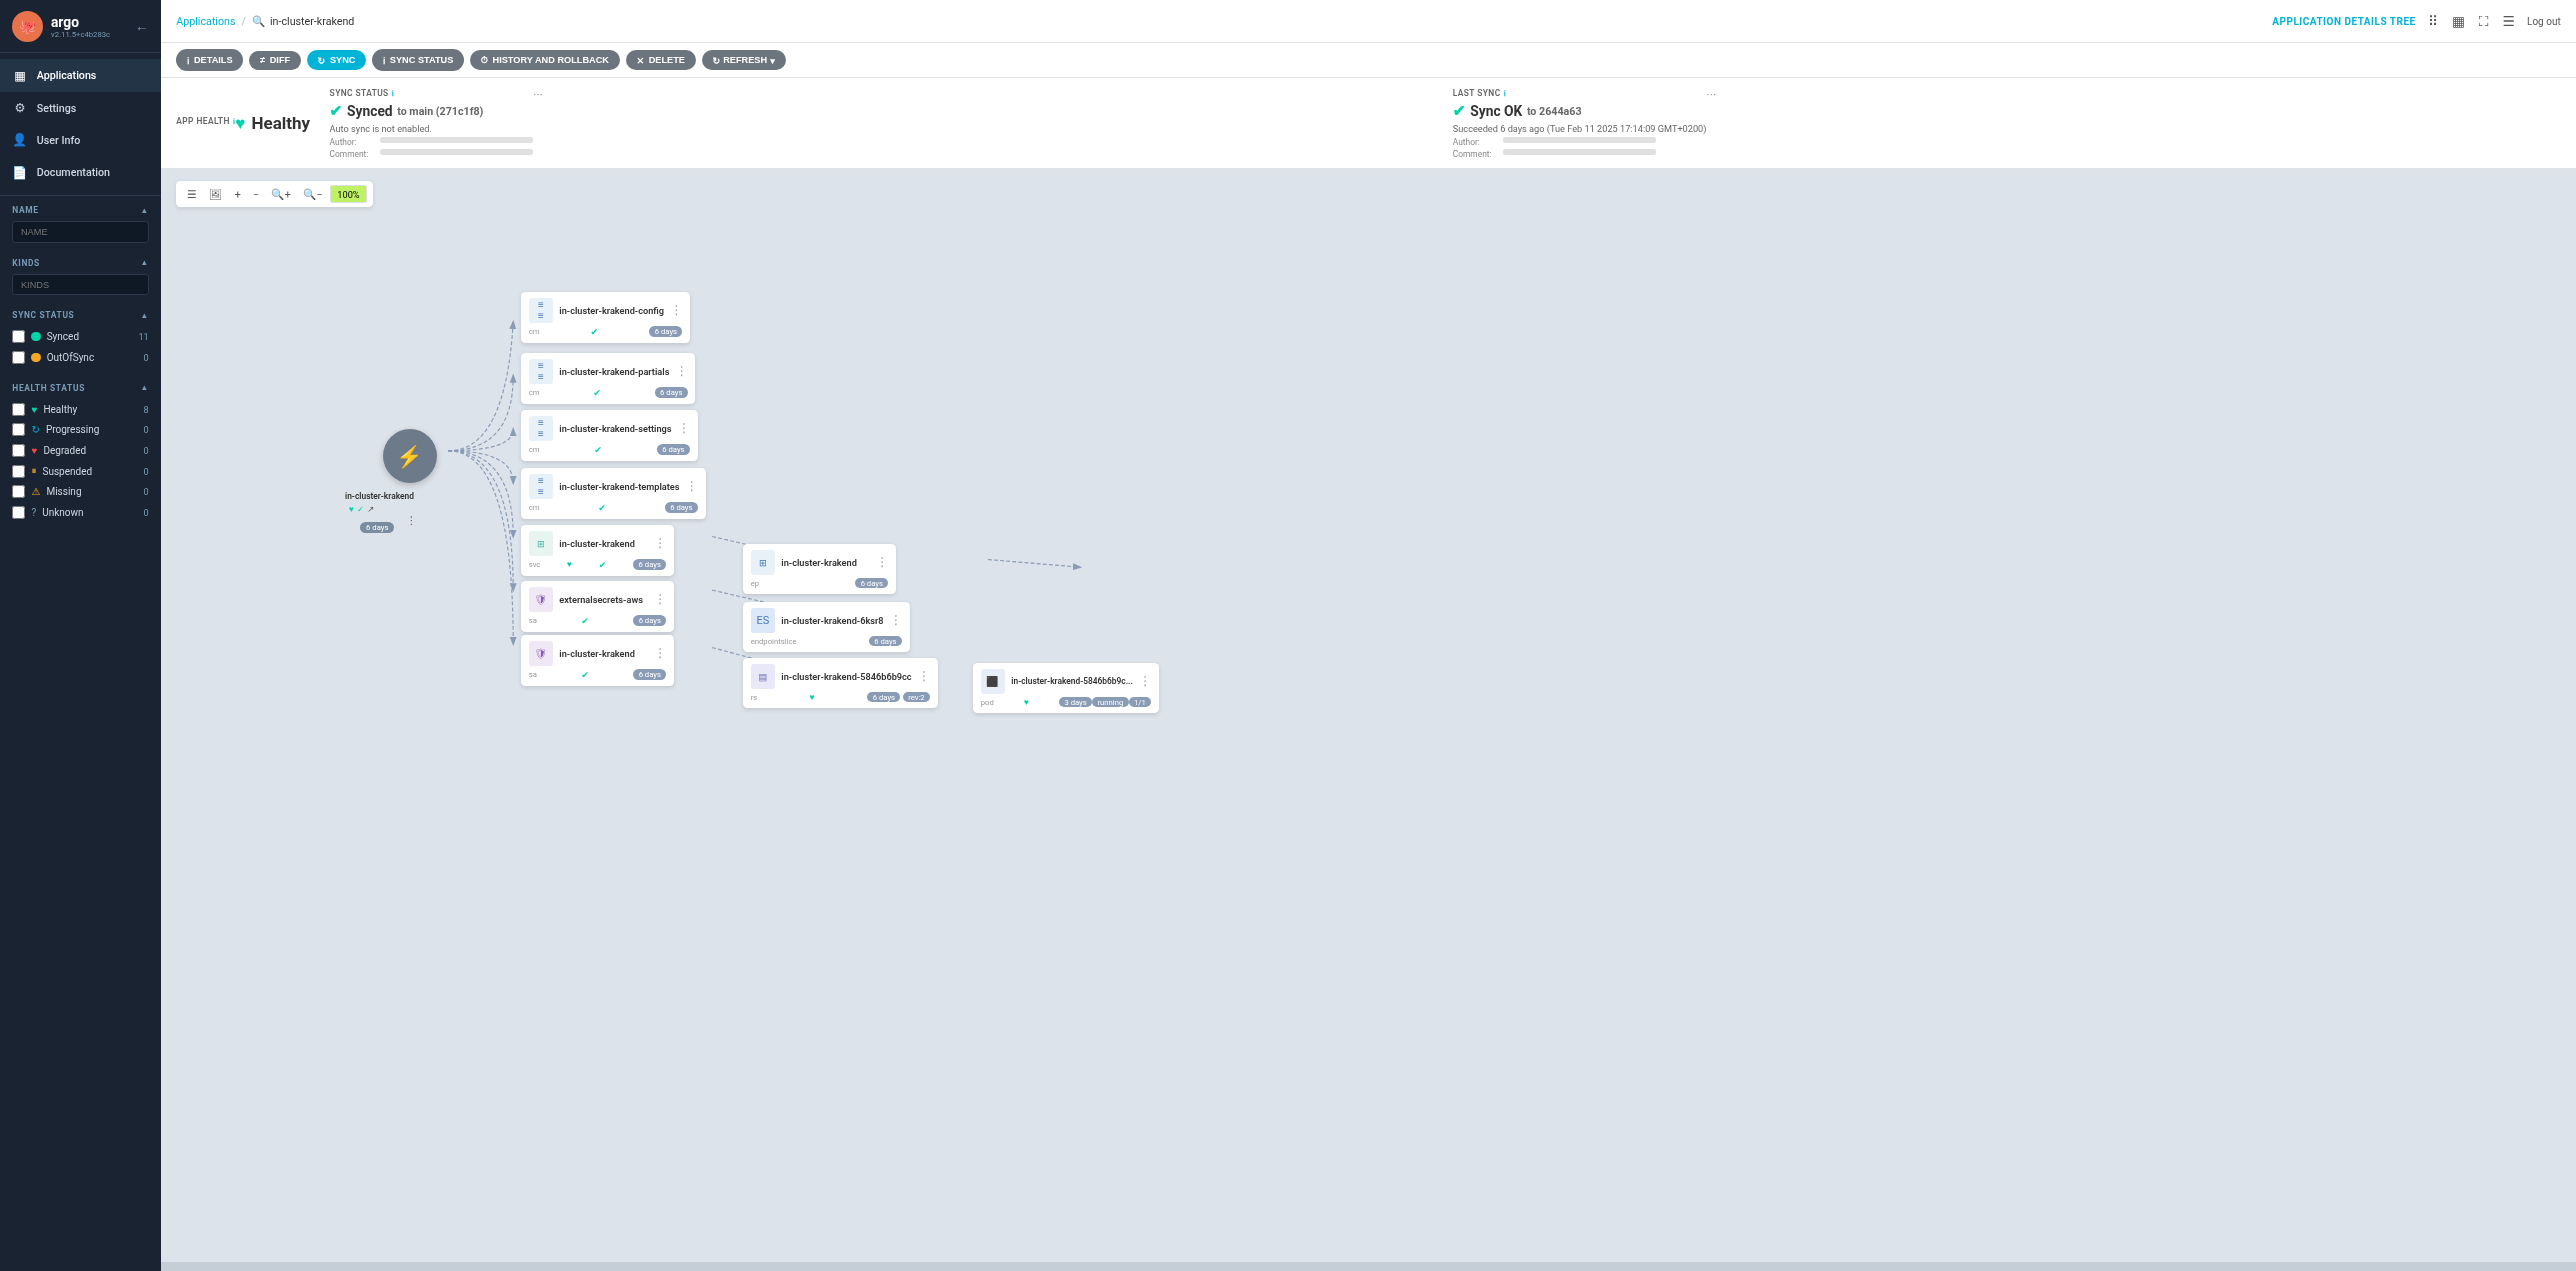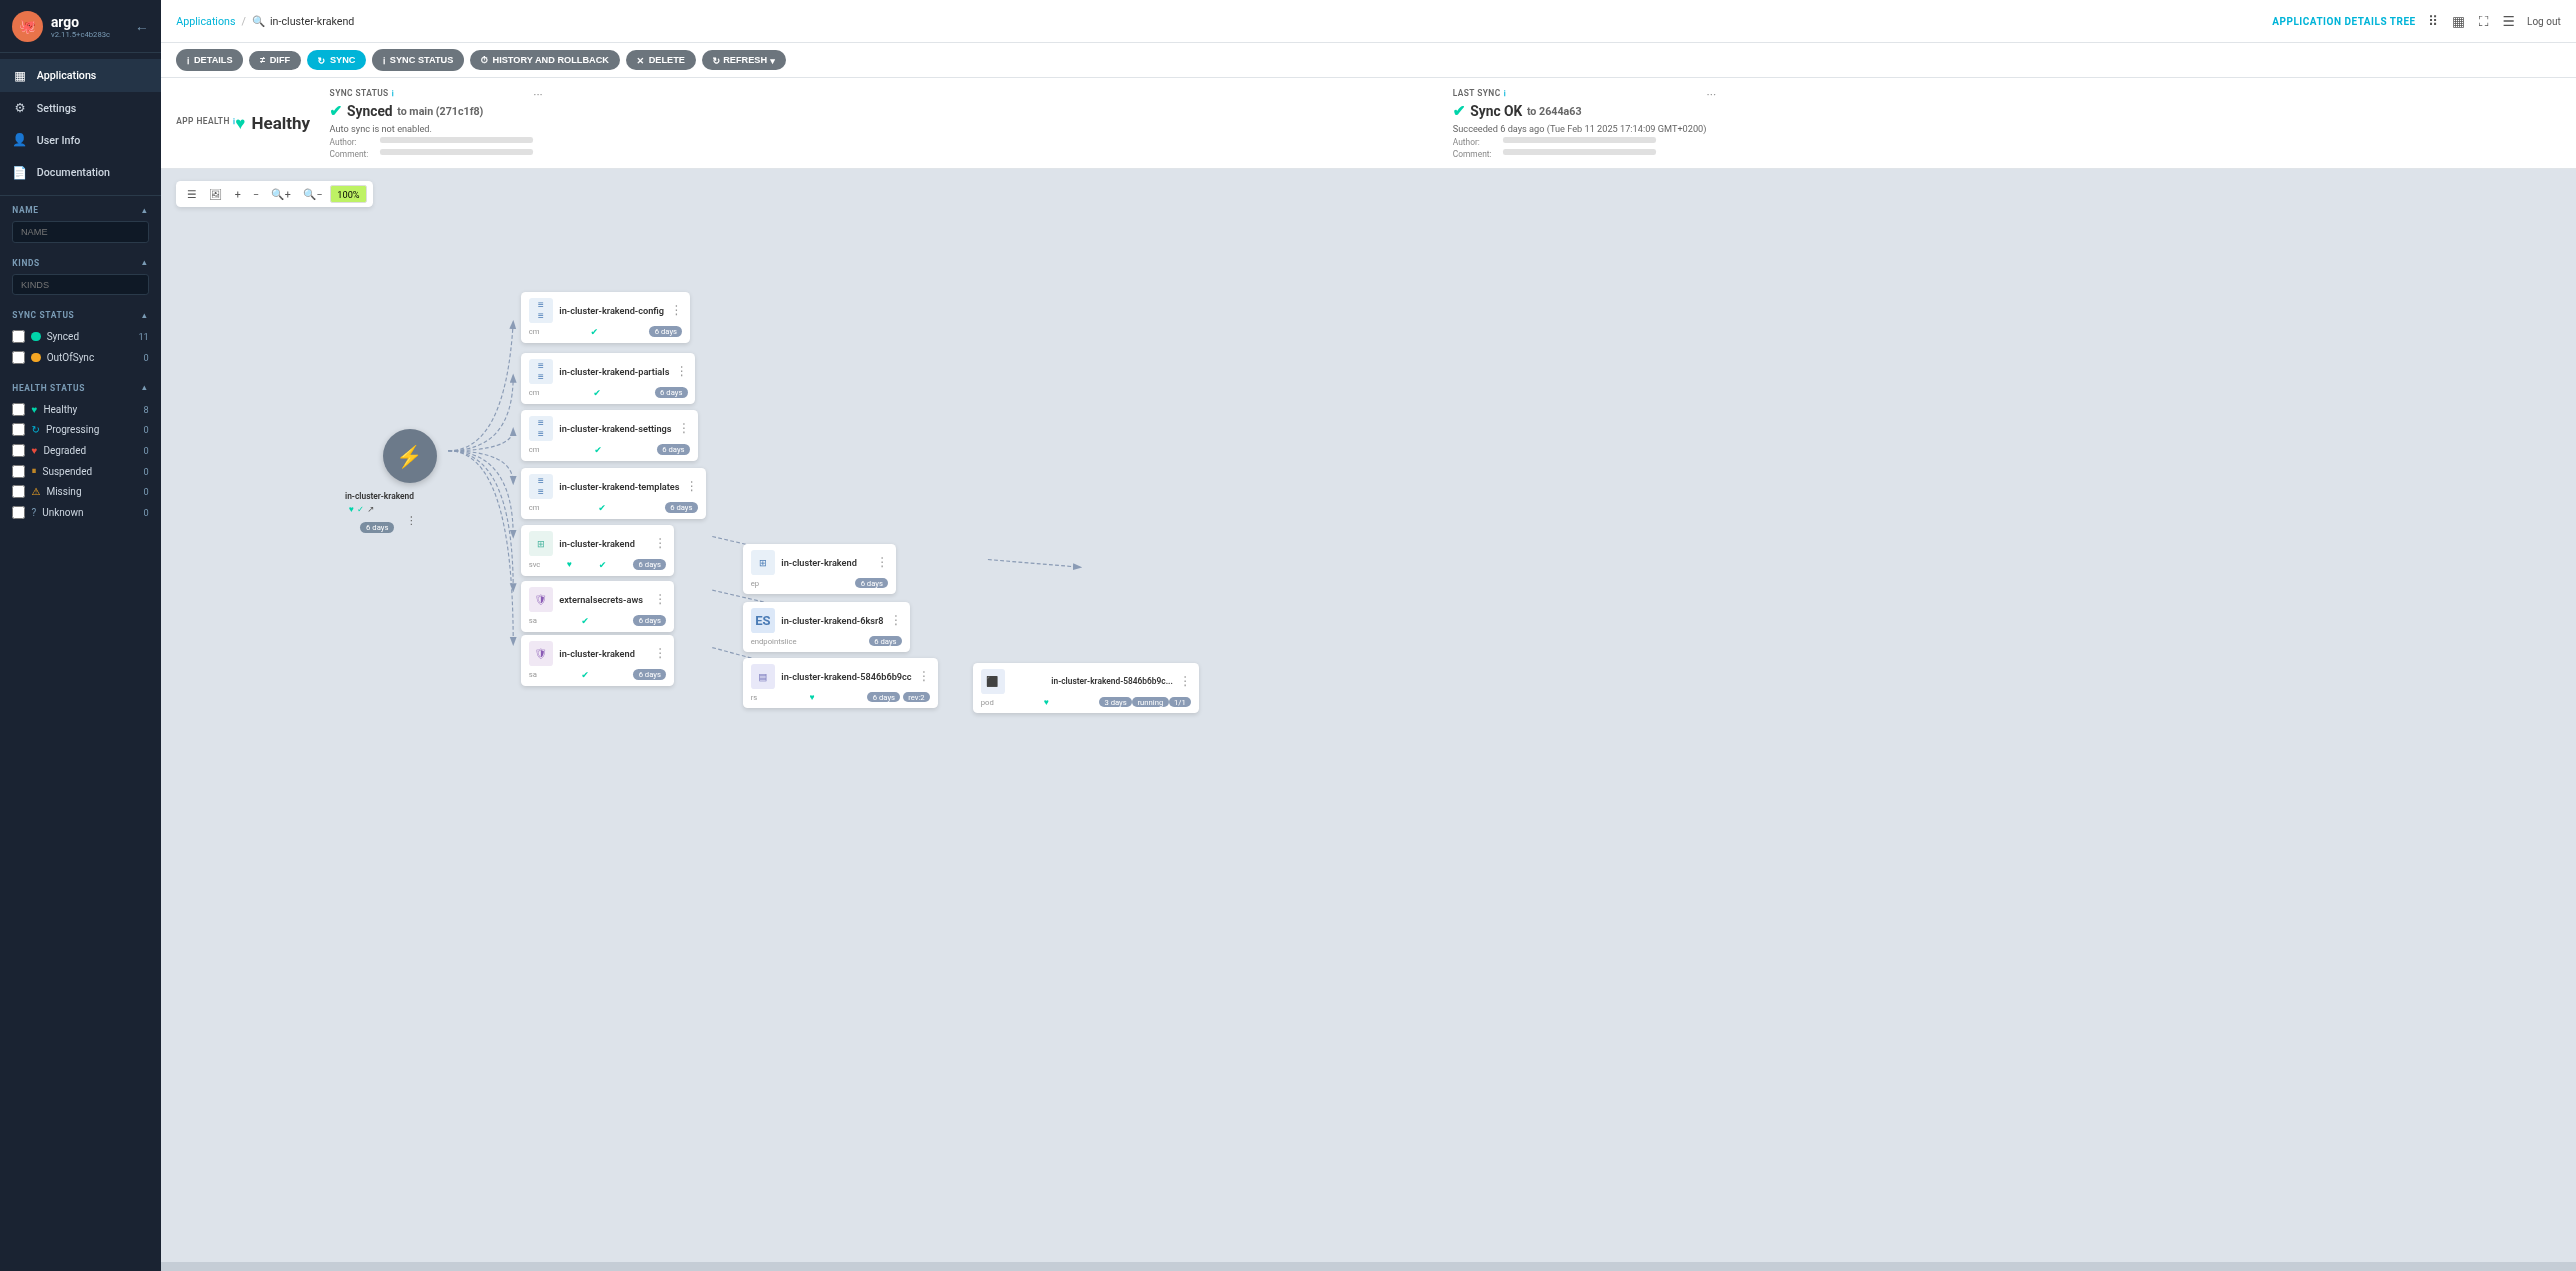--- a/index.html
+++ b/index.html
@@ -632,21 +632,21 @@
           <span class="node-more">⋮</span>
         </div>
         <div class="node-footer">
           <span class="node-type">ep</span>
           <span class="node-age">6 days</span>
         </div>
       </div>
 
       <div class="node-card" style="left:582px;top:433px;">
         <div class="node-header">
-          <div class="node-icon" style="background:#dce8f8;color:#4a7bb5;font-size:13px;font-weight:700;">ES</div>
+          <div class="node-icon" style="background:#dce8f8;color:#4a7bb5;font-size:11px;font-weight:400;">ES</div>
           <span class="node-title">in-cluster-krakend-6ksr8</span>
           <span class="node-more">⋮</span>
         </div>
         <div class="node-footer">
           <span class="node-type">endpointslice</span>
           <span class="node-age">6 days</span>
         </div>
       </div>
 
       <div class="node-card" style="left:582px;top:489px;">
@@ -661,21 +661,21 @@
           <div style="display:flex;gap:2.3px;">
             <span class="node-age">6 days</span>
             <span class="node-age">rev:2</span>
           </div>
         </div>
       </div>
 
       <div class="node-card" style="left:812px;top:494px;min-width:145px;">
         <div class="node-header">
           <div class="node-icon" style="background:#e8eef8;color:#5a7ab5;font-size:10px;">⬛</div>
-          <span class="node-title" style="font-size:8.4px;margin-left:40px;">in-cluster-krakend-5846b6b9c...</span>
+          <span class="node-title" style="font-size:8.4px;">in-cluster-krakend-5846b6b9c...</span>
           <span class="node-more">⋮</span>
         </div>
         <div class="node-footer" style="justify-content:space-between;text-align:right;">
           <span class="node-type">pod</span>
           <span style="color:#00d4aa;font-size:8.4px;">♥</span>
           <div style="display:flex;gap:0;flex-wrap:wrap;">
             <span class="node-age">3 days</span>
             <span class="node-age">running</span>
             <span class="node-age">1/1</span>
           </div>

